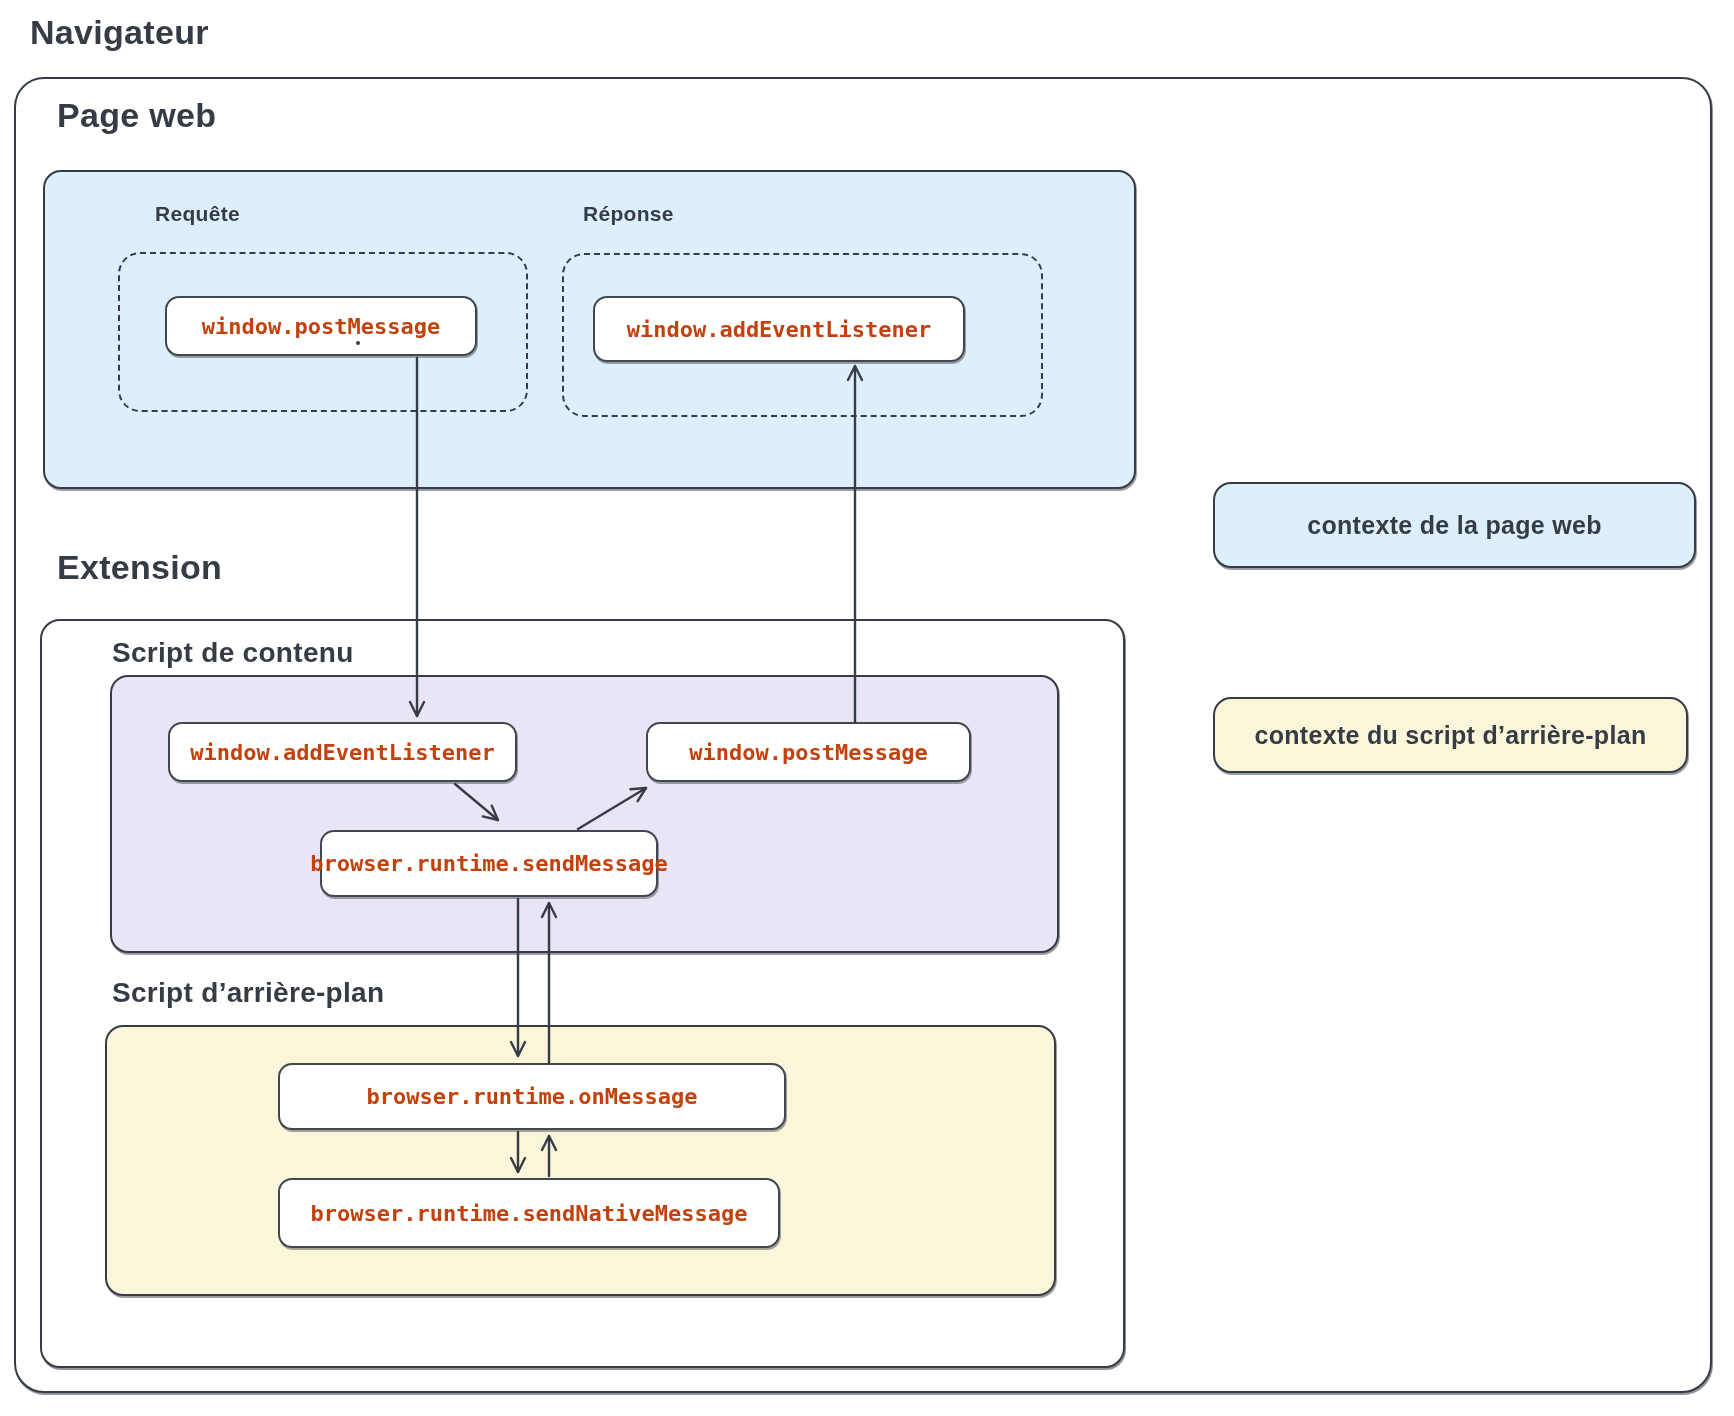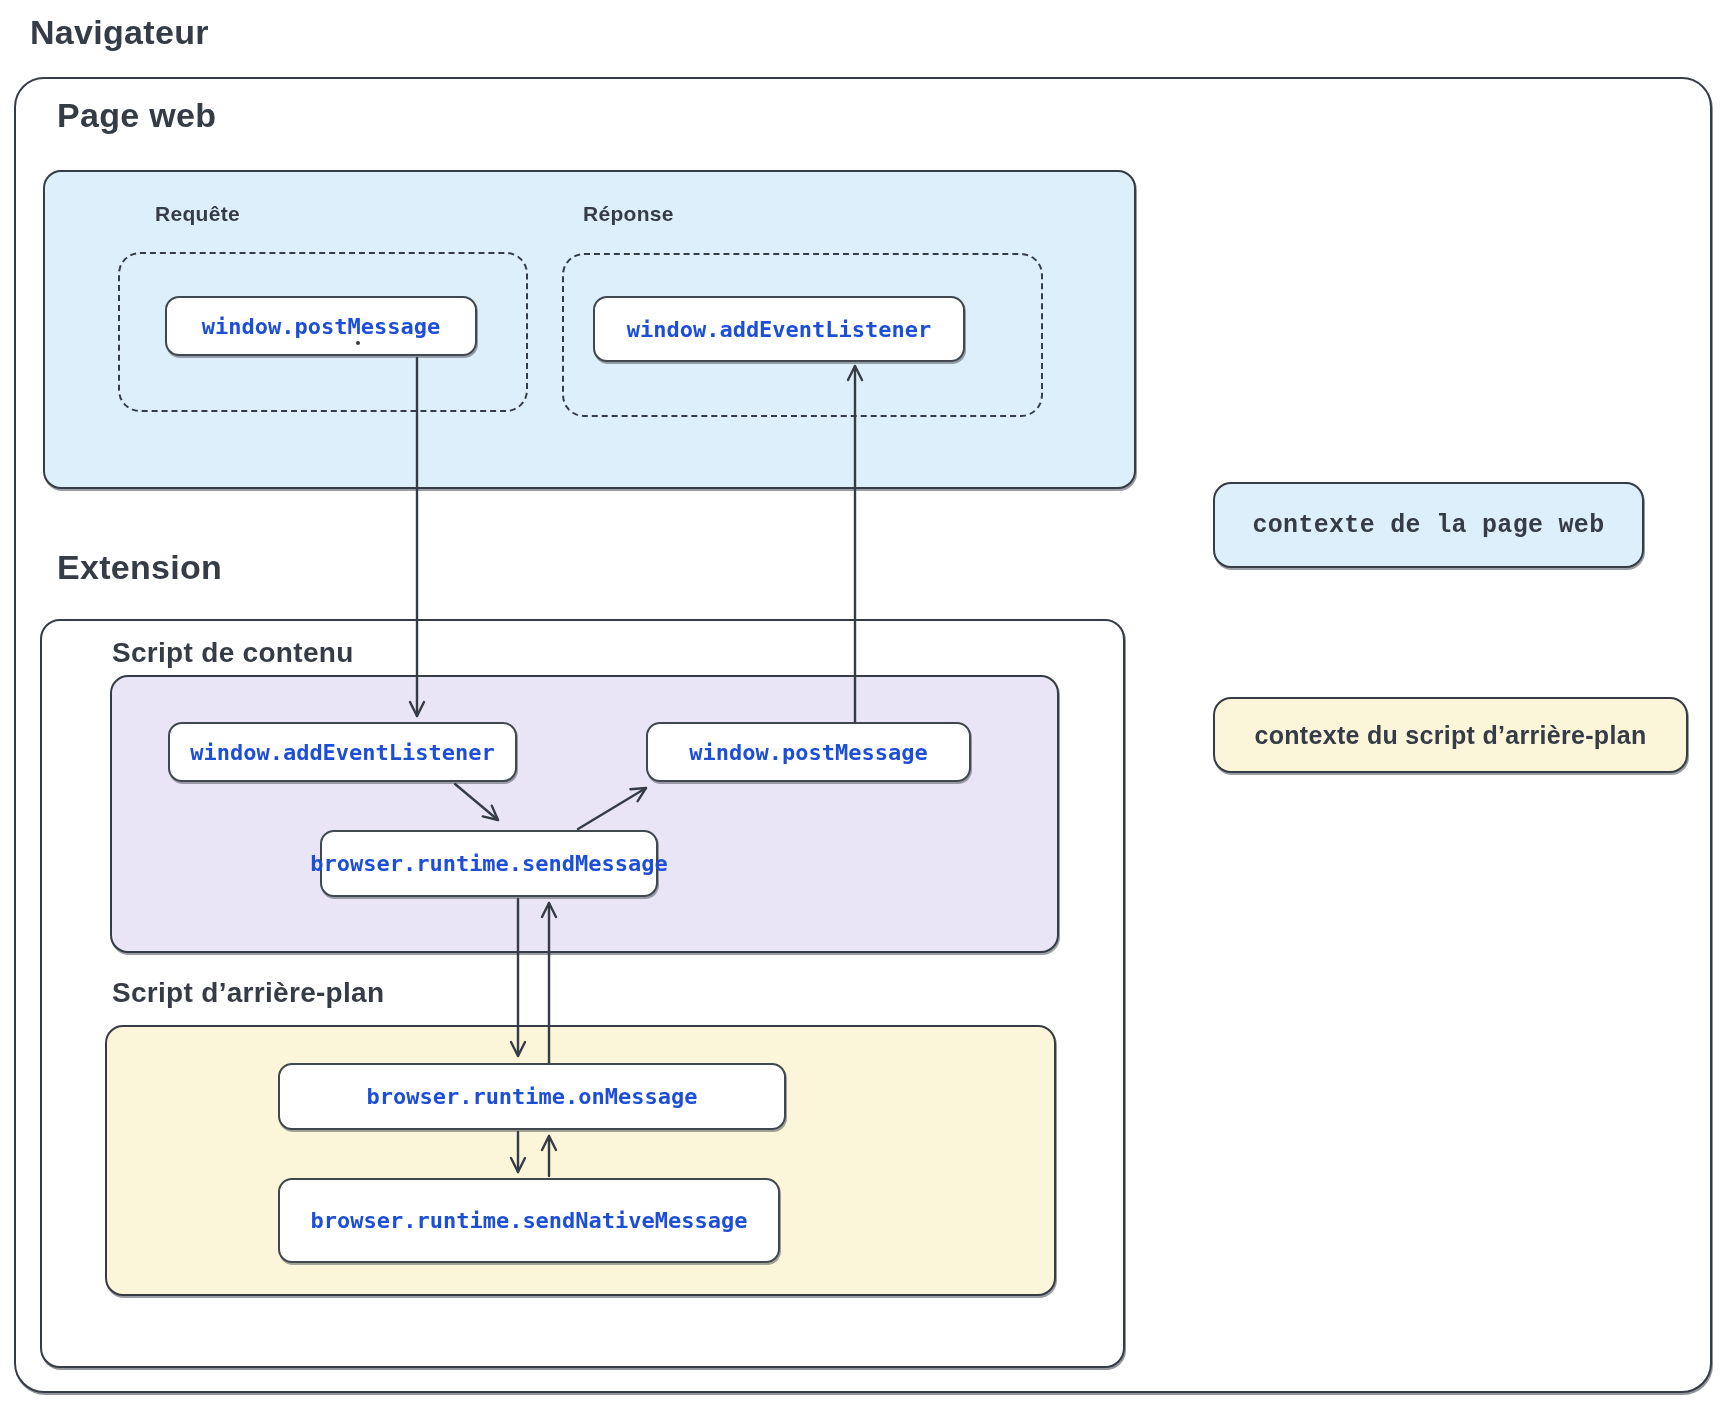--- a/index.html
+++ b/index.html
@@ -13,21 +13,21 @@
   .frame  { border:2.5px solid #363c45; border-radius:30px; background:#ffffff;
             box-shadow:1px 2px 0 rgba(54,60,69,.55); }
   .fillbox{ border:2px solid #363c45; border-radius:18px;
             box-shadow:1px 2px 0 rgba(54,60,69,.5); }
   .dashed { border:2.5px dashed #363c45; border-radius:22px; background:transparent; }
 
   
   .node { background:#ffffff; border:2px solid #40474f; border-radius:14px;
           display:flex; align-items:center; justify-content:center;
           font-family:"DejaVu Sans Mono", monospace; font-size:22px; font-weight:600;
-          color:#1d4ed8; box-shadow:1px 2px 0 rgba(54,60,69,.45); }
+          color:#c2410c; box-shadow:1px 2px 0 rgba(54,60,69,.45); }
 
   
   .hand    { line-height:1.1; white-space:nowrap; font-weight:700; letter-spacing:.3px; }
   .h-title { font-size:34px; }
   .h-section{ font-size:34px; }
   .h-sub   { font-size:28px; font-weight:600; }
   .h-tiny  { font-size:21px; font-weight:600; }
 
   
   .legend-box { border:2px solid #363c45; border-radius:18px;
@@ -65,23 +65,23 @@
   <div class="abs fillbox" style="left: 110px; top: 675px; width: 949px; height: 278px; background: rgb(233, 228, 246);"></div>
 
   <div class="abs node" style="left:168px; top:722px; width:349px; height:60px;">window.addEventListener</div>
   <div class="abs node" style="left:646px; top:722px; width:325px; height:60px;">window.postMessage</div>
   <div class="abs node" style="left:320px; top:830px; width:338px; height:67px;">browser.runtime.sendMessage</div>
 
   <div class="abs hand h-sub" style="left:112px; top:978px;">Script d’arrière-plan</div>
   <div class="abs fillbox" style="left: 105px; top: 1025px; width: 951px; height: 271px; background: rgb(251, 246, 217);"></div>
 
   <div class="abs node" style="left:278px; top:1063px; width:508px; height:67px;">browser.runtime.onMessage</div>
-  <div class="abs node" style="left:278px; top:1178px; width:502px; height:85px;">browser.runtime.sendNativeMessage</div>
+  <div class="abs node" style="left:278px; top:1178px; width:502px; height:70px;">browser.runtime.sendNativeMessage</div>
 
-  <div class="abs legend-box" style="left: 1213px; top: 482px; width: 431px; height: 86px; background: rgb(221, 239, 250); font-family: Liberation Mono, monospace;">contexte de la page web</div>
+  <div class="abs legend-box" style="left: 1213px; top: 482px; width: 483px; height: 86px; background: rgb(221, 239, 250);">contexte de la page web</div>
   <div class="abs legend-box" style="left: 1213px; top: 697px; width: 475px; height: 76px; background: rgb(251, 246, 217);">contexte du script d’arrière-plan</div>
 
   <svg class="arrows" width="1734" height="1416" viewBox="0 0 1734 1416">
     <defs>
       <marker id="ah" markerUnits="userSpaceOnUse" markerWidth="22" markerHeight="22" refX="18" refY="11" orient="auto">
         <path d="M4,4 L18,11 L4,18" fill="none" stroke="#363c45" stroke-width="2.4" stroke-linecap="round" stroke-linejoin="round"></path>
       </marker>
     </defs>
     <g stroke="#363c45" stroke-width="2.4" fill="none" stroke-linecap="round">
       <line x1="417" y1="358" x2="417" y2="716" marker-end="url(#ah)"></line>

